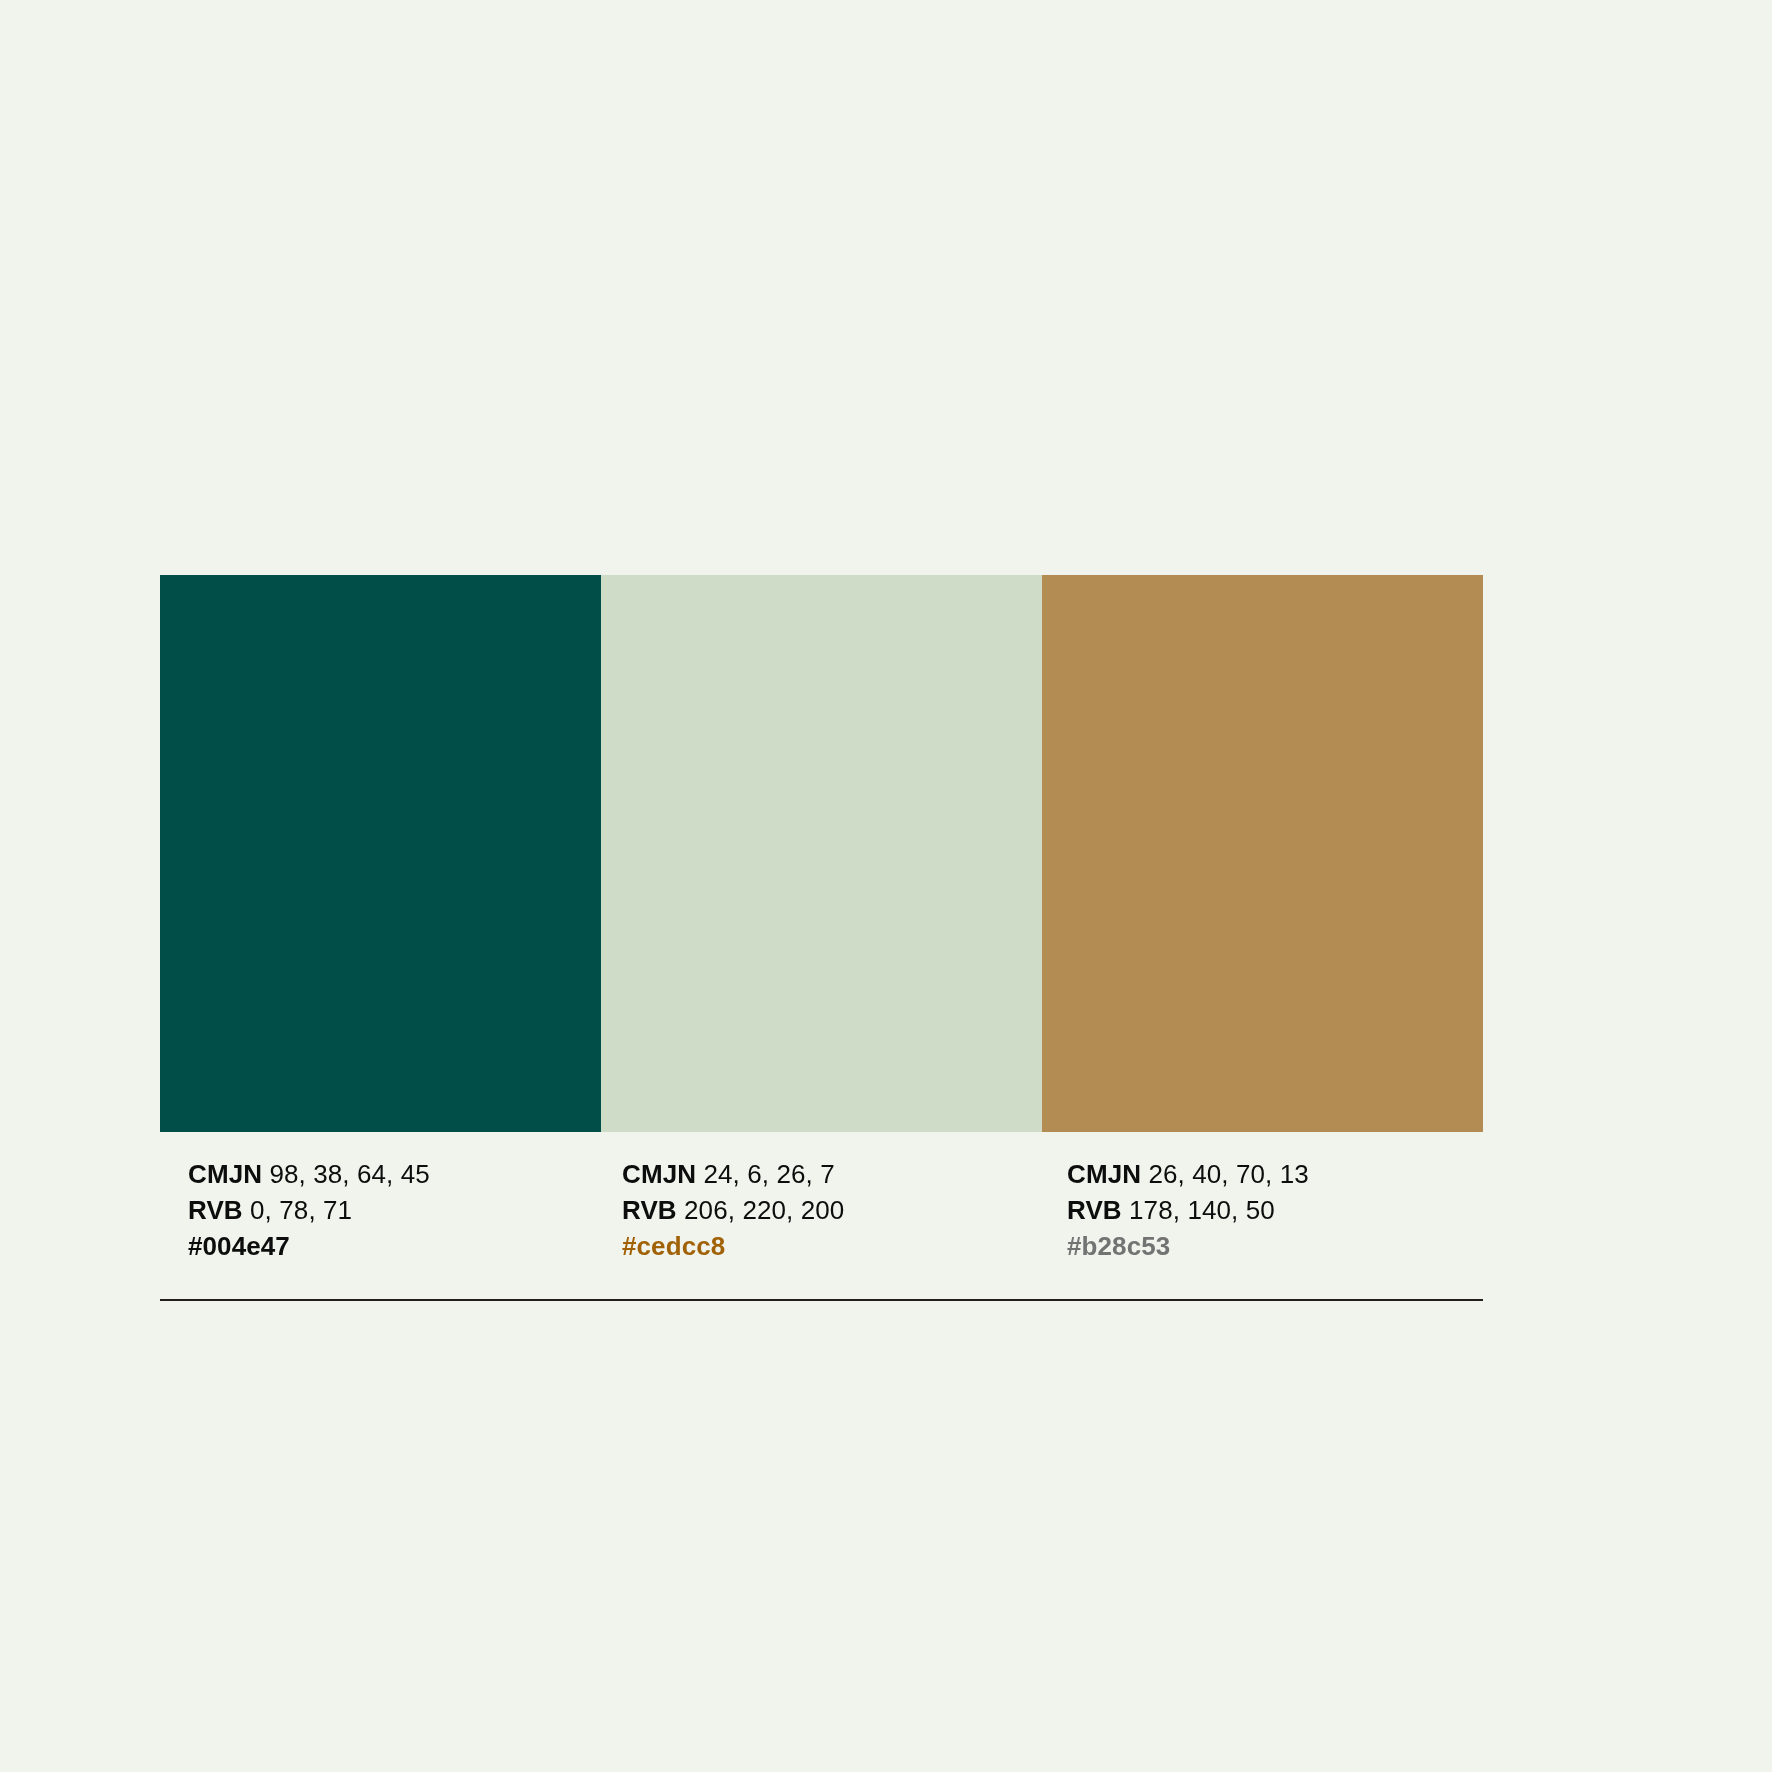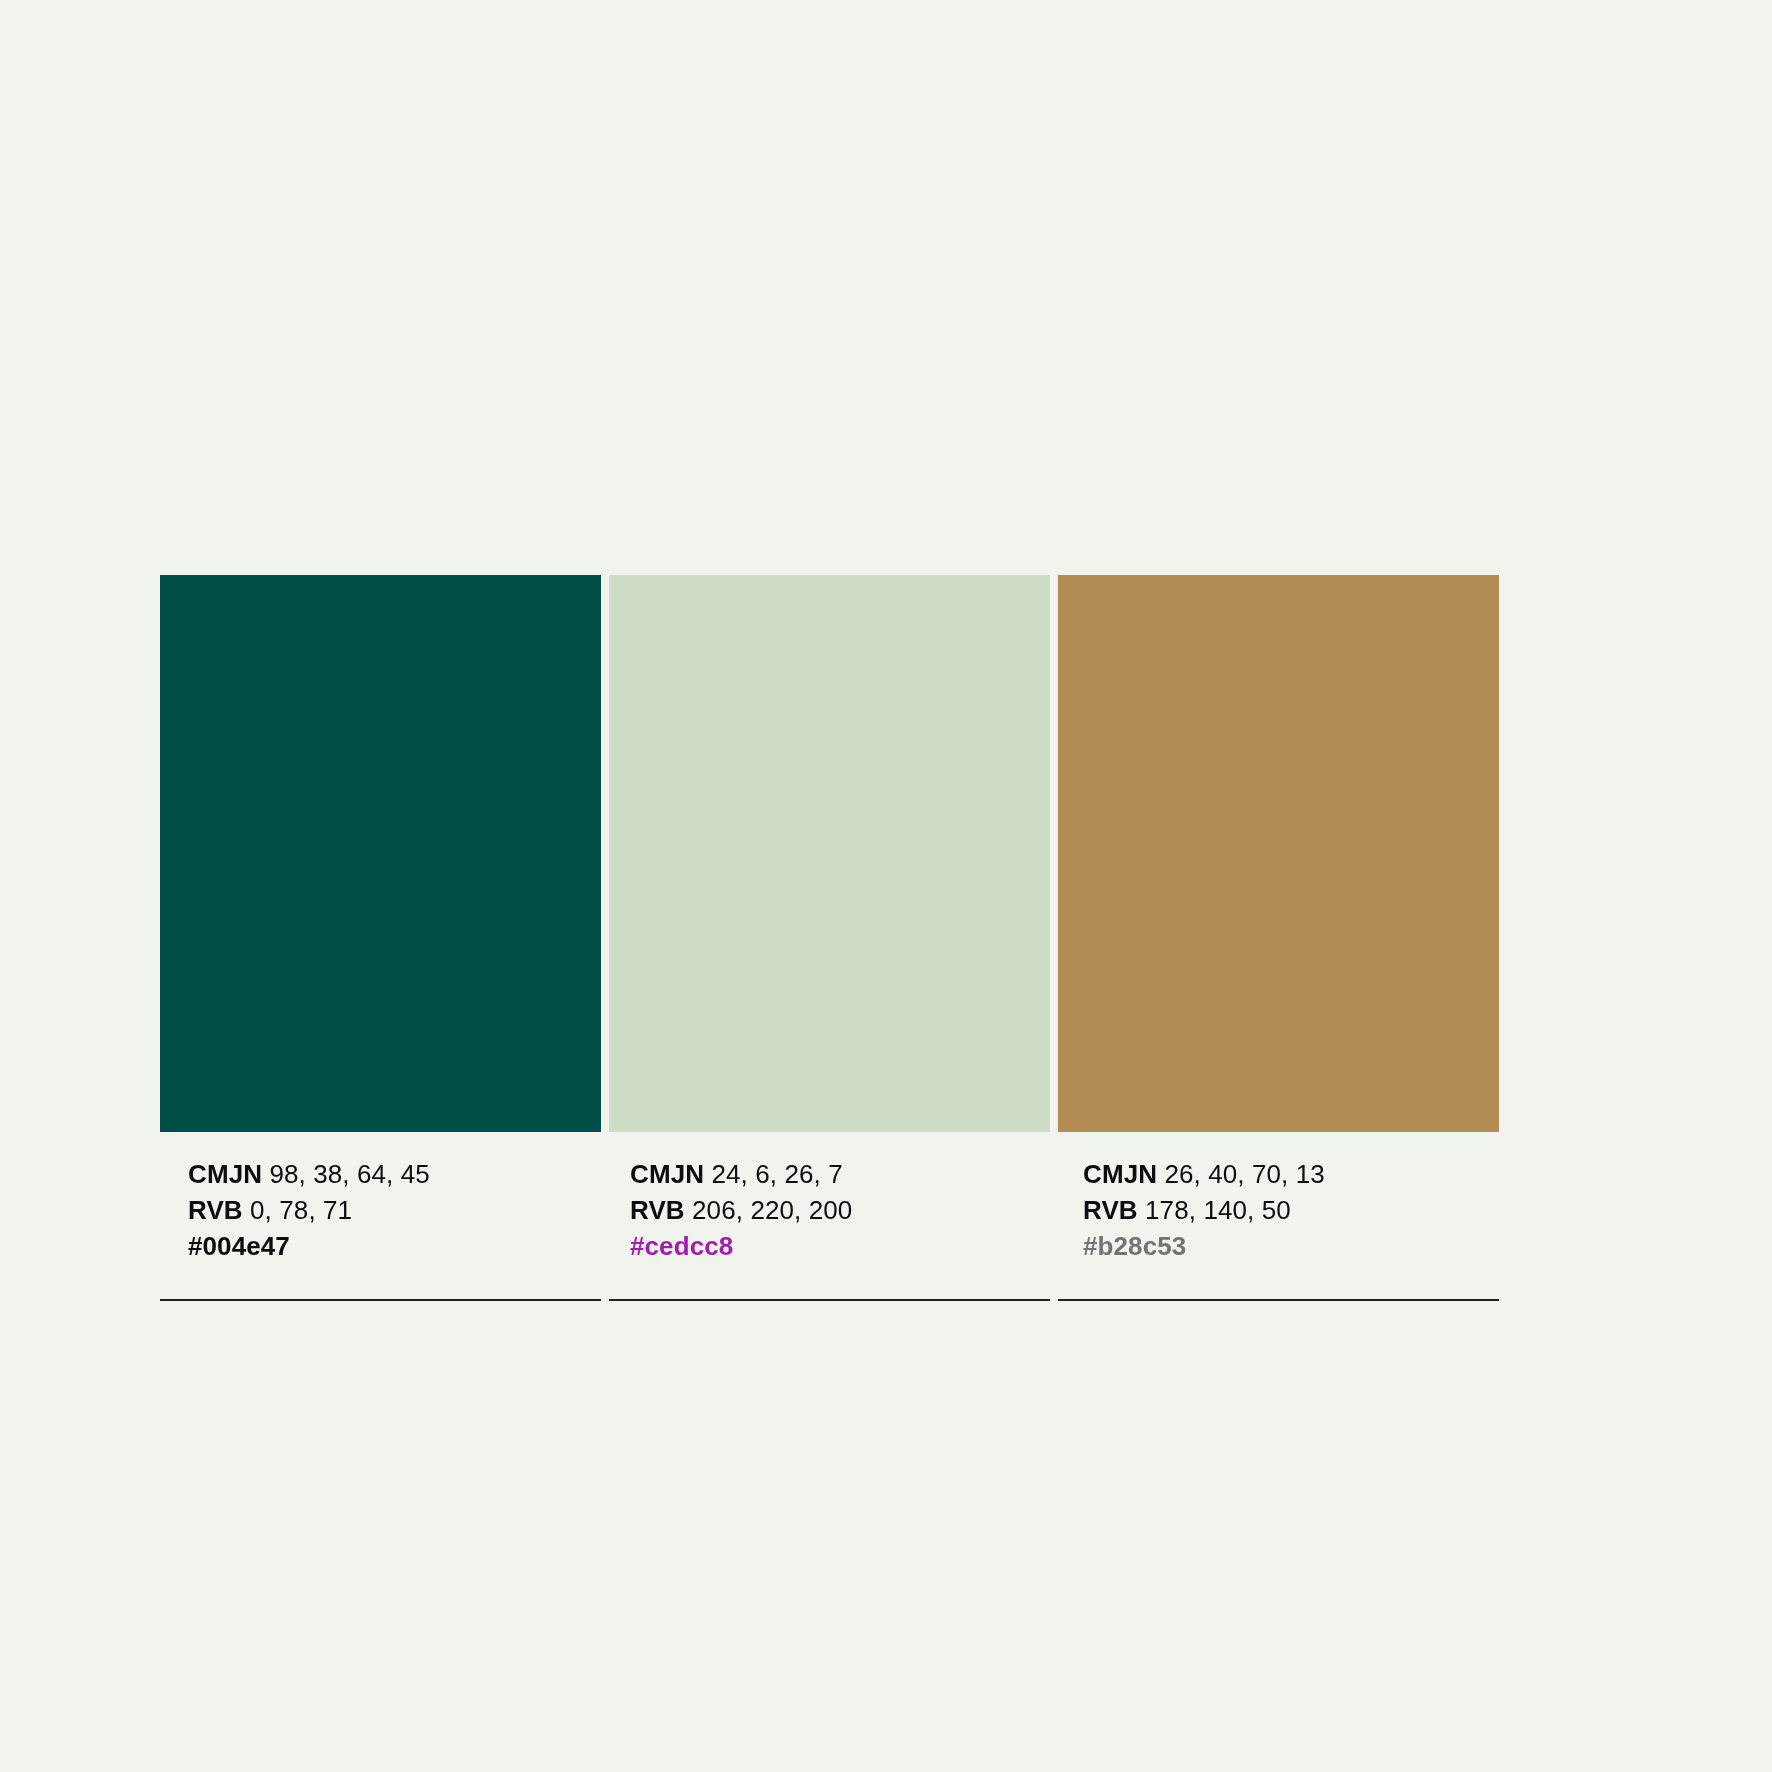--- a/index.html
+++ b/index.html
@@ -19,21 +19,20 @@
   #palette {
     position: absolute;
     left: 160px;
     top: 575px;
     width: 1232px;
     height: 730px;
     display: flex;
     flex-direction: row;
     justify-content: space-between;
     align-items: flex-start;
-    gap: 8px;
   }
 
   .swatch-col {
     width: 441px;
     display: flex;
     flex-direction: column;
     align-items: stretch;
     position: relative;
     height: 730px;
   }
@@ -98,21 +97,21 @@
       <span class="hexline" style="color: rgb(13, 13, 13);">#004e47</span>
     </div>
     <div class="rule" style="background: rgb(36, 31, 28);"></div>
   </div>
 
   <div class="swatch-col col-1">
     <div class="chip" style="background: rgb(206, 220, 200);"></div>
     <div class="info" style="color: rgb(13, 13, 13);">
       <span class="info-line"><span class="key">CMJN</span> <span class="val">24, 6, 26, 7</span></span>
       <span class="info-line"><span class="key">RVB</span> <span class="val"> 206, 220, 200</span></span>
-      <span class="hexline" style="color: #a21caf;">#cedcc8</span>
+      <span class="hexline" style="color: #a16207;">#cedcc8</span>
     </div>
     <div class="rule" style="background: rgb(36, 31, 28);"></div>
   </div>
 
   <div class="swatch-col col-2">
     <div class="chip" style="background: rgb(178, 140, 83);"></div>
     <div class="info" style="color: rgb(13, 13, 13);">
       <span class="info-line"><span class="key">CMJN</span> <span class="val"> 26, 40, 70, 13</span></span>
       <span class="info-line"><span class="key">RVB</span> <span class="val">178, 140, 50</span></span>
       <span class="hexline" style="color: #737373;">#b28c53</span>

